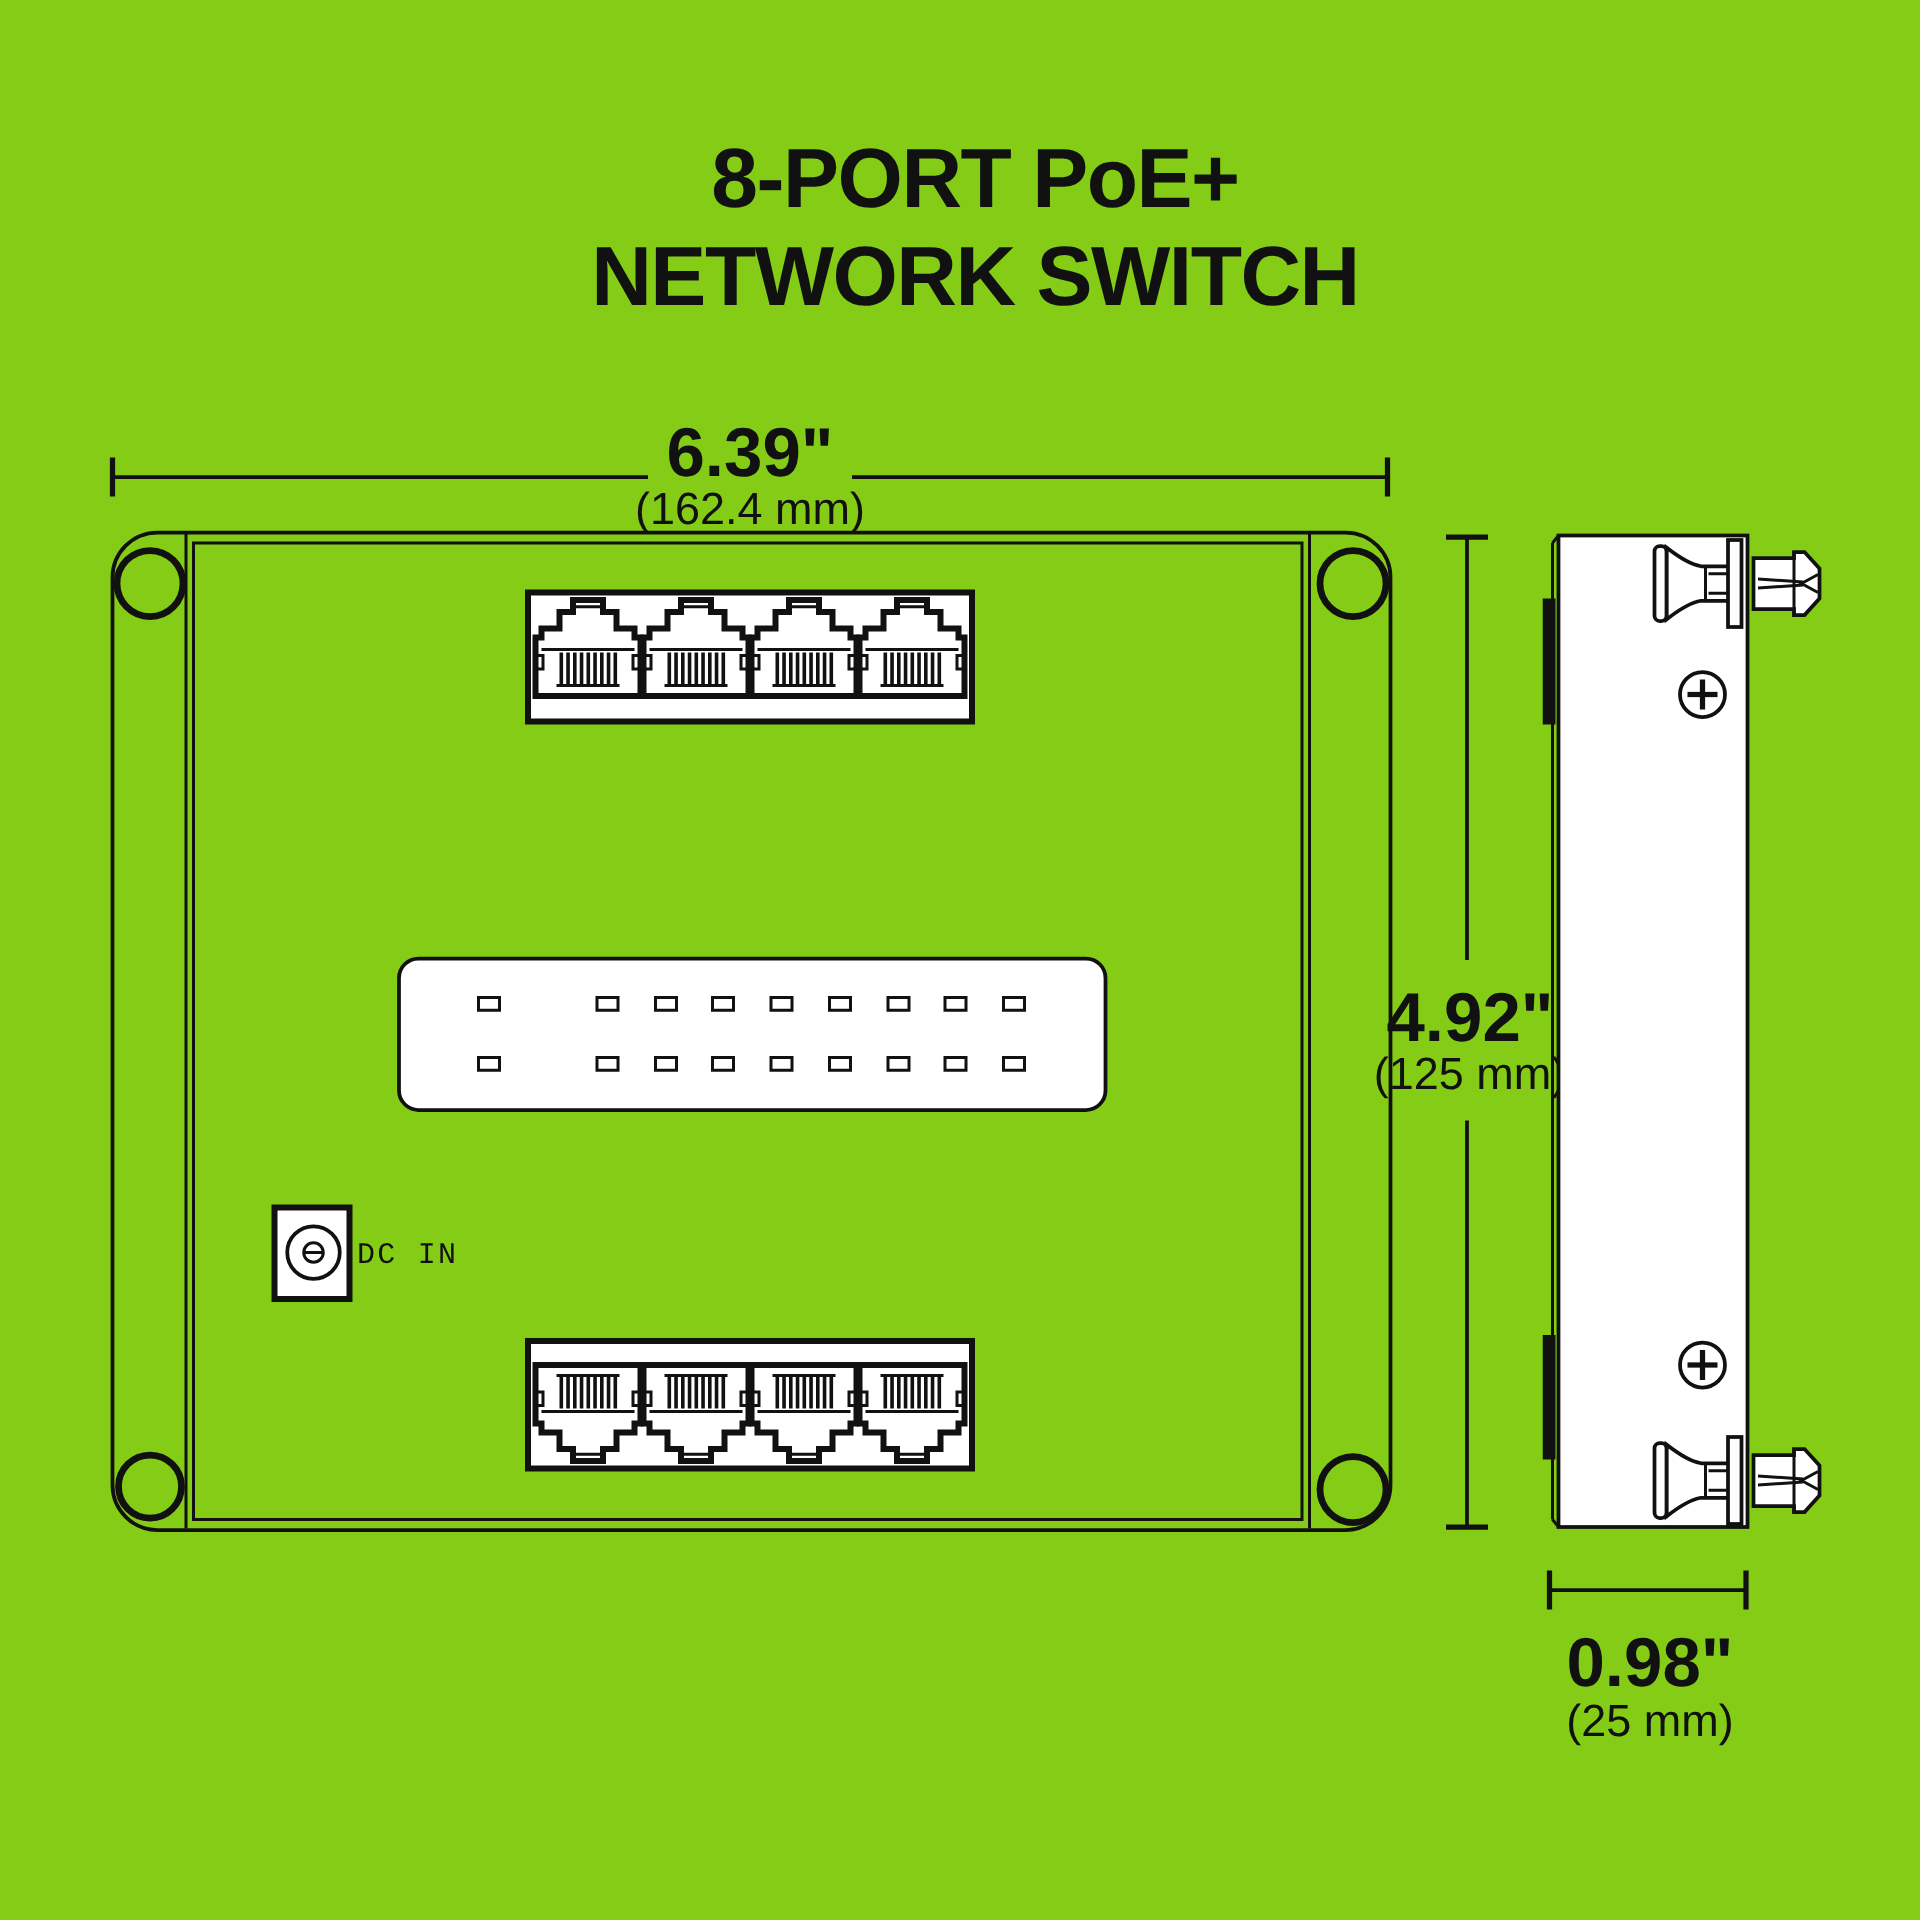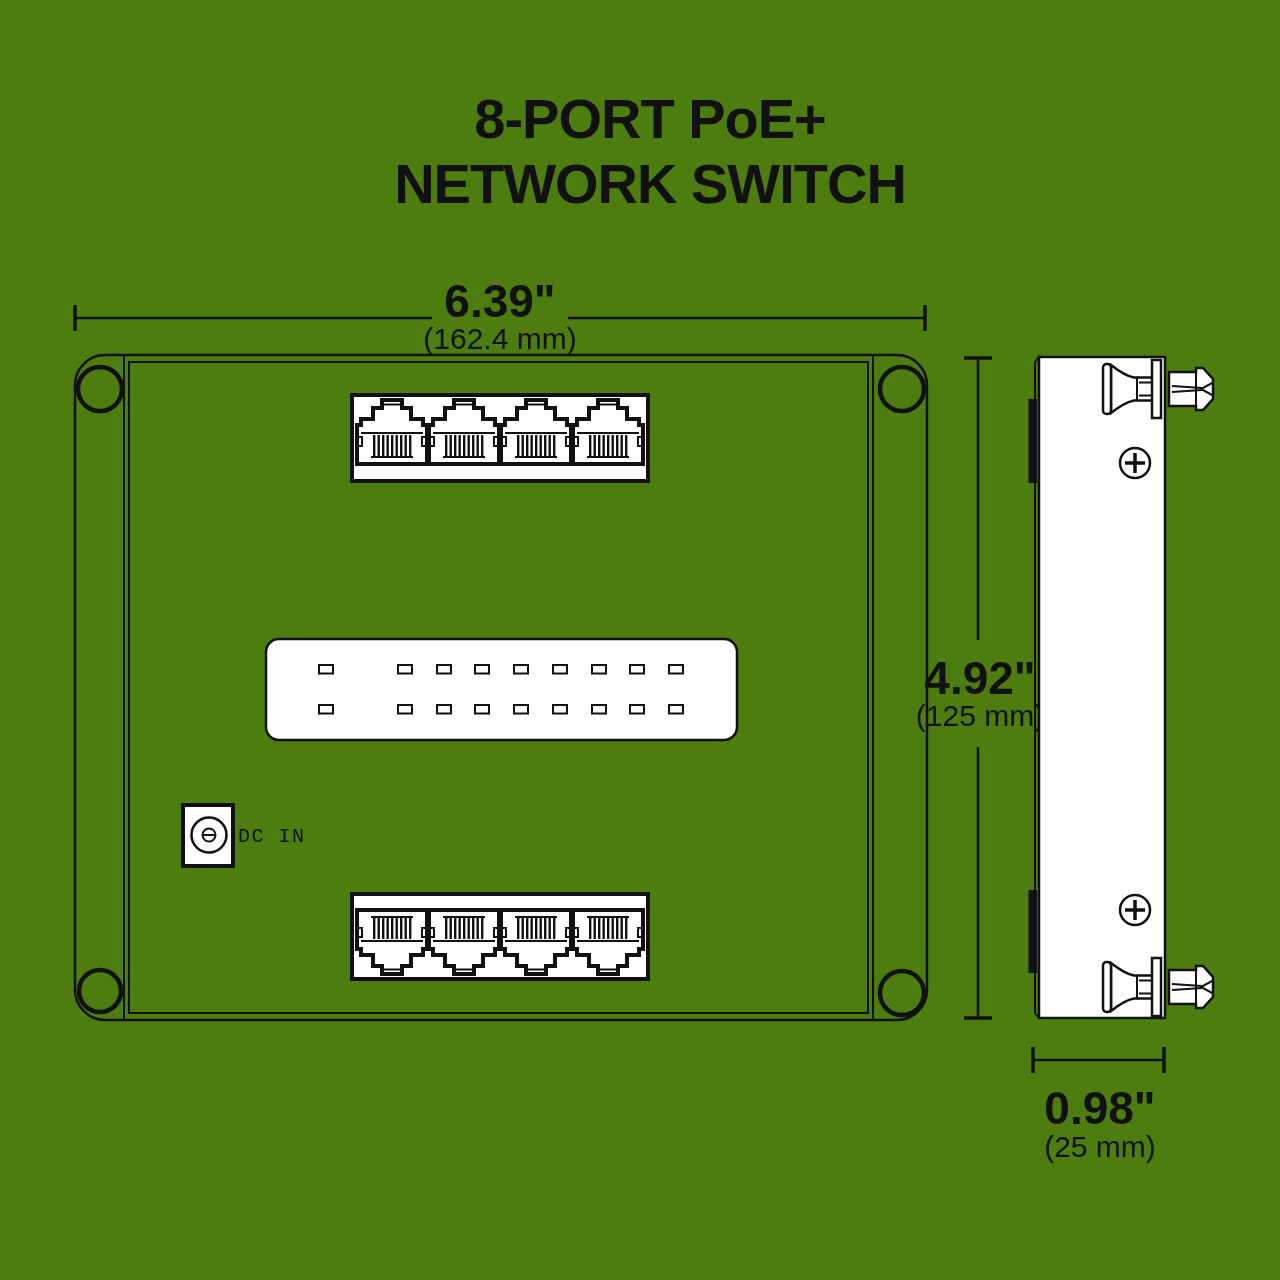--- a/index.html
+++ b/index.html
@@ -4,21 +4,21 @@
 <style>
   html, body {
     margin: 0;
     padding: 0;
     background: #ffffff;
   }
   .stage {
     position: relative;
     width: 1280px;
     height: 1280px;
-    background: #4d7c0f;
+    background: #84cc16;
     overflow: hidden;
   }
   svg { display: block; }
   
   .ln       { stroke: #111111; fill: none; stroke-width: 2.5; }
   .ln-thin  { stroke: #111111; fill: none; stroke-width: 2;   }
   .ln-bold  { stroke: #111111; fill: none; stroke-width: 4;   }
   .ln-hole  { stroke: #111111; fill: none; stroke-width: 4.5; }
   .fillw    { fill: #ffffff; }
   .fillk    { fill: #111111; stroke: none; }

